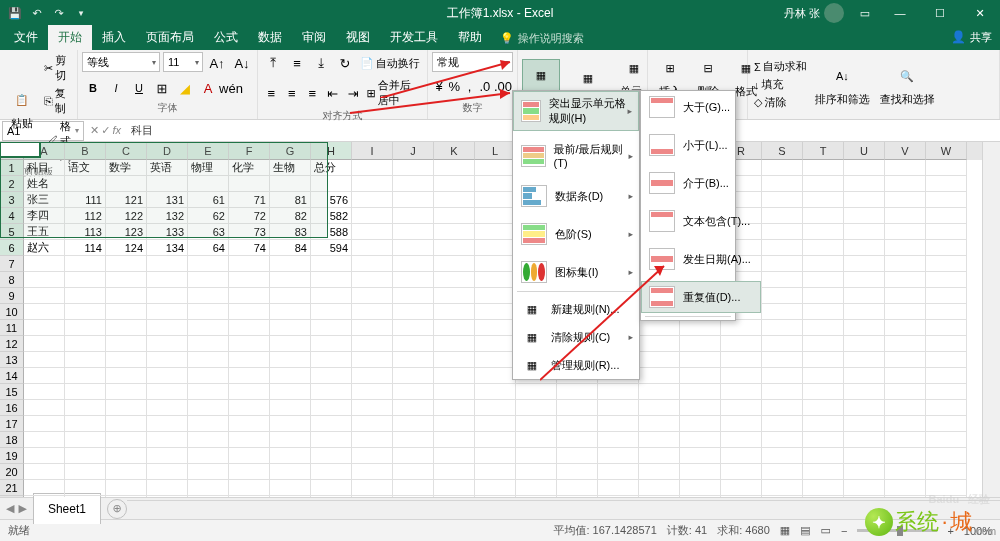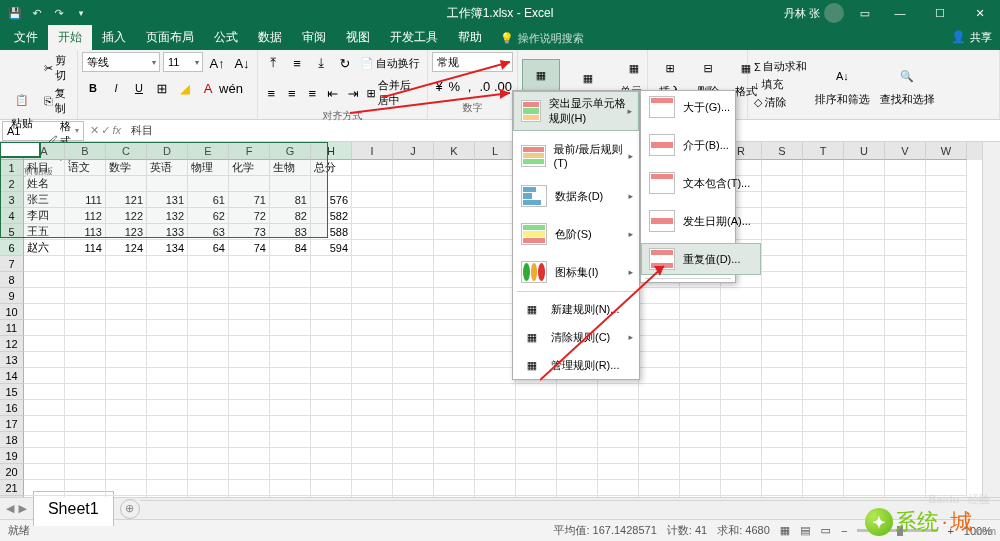--- a/index.html
+++ b/index.html
@@ -46,21 +46,21 @@
 .cells{position:absolute;left:24px;top:18px;right:18px;bottom:0}
 .cell-row{display:flex;height:16px}
 .cell{border-right:1px solid #e0e0e0;border-bottom:1px solid #e0e0e0;padding:0 3px;display:flex;align-items:center;overflow:hidden;font-size:11px}
 .cell.num{justify-content:flex-end}
 .selection{position:absolute;border:1px solid #217346;background:rgba(180,200,190,.15);pointer-events:none}
 .active-cell{position:absolute;border:2px solid #217346;background:#fff;pointer-events:none}
 .vscroll{position:absolute;right:0;top:0;width:18px;bottom:0;background:#f0f0f0;border-left:1px solid #d4d4d4}
 .hscroll{height:18px;background:#f0f0f0;border-top:1px solid #d4d4d4;display:flex}
 .sheet-tabs{height:22px;background:#f0f0f0;display:flex;align-items:center;border-top:1px solid #d4d4d4}
 .st-nav{display:flex;gap:4px;padding:0 6px;color:#888}
-.sheet-tab{padding:8px 14px;background:#fff;border:1px solid #c0c0c0;border-bottom:none;font-size:16px}
+.sheet-tab{padding:8px 14px;background:#fff;border:1px solid #c0c0c0;border-bottom:none;font-size:12px}
 .add-sheet{width:20px;height:20px;border:1px solid #c0c0c0;border-radius:50%;margin-left:6px;display:flex;align-items:center;justify-content:center;color:#888}
 .statusbar{height:22px;background:#f3f3f3;border-top:1px solid #d4d4d4;display:flex;align-items:center;padding:0 8px;font-size:11px;color:#555;justify-content:space-between}
 .status-right{display:flex;align-items:center;gap:10px}
 .zoom-slider{width:80px;height:3px;background:#c0c0c0;position:relative}
 .zoom-slider::before{content:"";position:absolute;left:50%;top:-3px;width:6px;height:10px;background:#888}
 .dropdown{position:absolute;background:#fff;border:1px solid #b0b0b0;box-shadow:2px 2px 6px rgba(0,0,0,.25);z-index:100}
 .dd-item{display:flex;align-items:center;gap:8px;padding:5px 8px;cursor:pointer;min-width:120px;position:relative}
 .dd-item:hover,.dd-item.hov{background:#e0e8e4;border:1px solid #a0c0b0;padding:4px 7px}
 .dd-item.arrow::after{content:"▸";position:absolute;right:6px;color:#666;font-size:9px}
 .dd-sep{height:1px;background:#d4d4d4;margin:3px 4px}
@@ -150,20 +150,21 @@
           </div>
         <div class="rb-btn">
             <u>U</u>
           </div>
         <div class="rb-btn">⊞</div>
         <div class="rb-btn" style="color:#f0c000">◢</div>
         <div class="rb-btn" style="color:#c00000">A</div>
         <div class="rb-btn">wén</div>
       </div>
     </div>
+    <div class="group-label">字体</div>
   </div>
   <div class="group" style="width:170px">
     <div class="group-content" style="flex-direction:column;align-items:stretch;gap:3px">
       <div style="display:flex;align-items:center;gap:2px">
         <div class="rb-btn">⤒</div>
         <div class="rb-btn">≡</div>
         <div class="rb-btn">⤓</div>
         <div class="rb-btn">↻</div>
         <div class="small-item">📄 <span>自动换行</span></div>
       </div>
@@ -953,20 +954,28 @@
       <div class="dd-thumb">
         <div style="background:#e88"></div>
         <div></div>
         <div></div>
       </div>
       <span>大于(G)...</span>
     </div>
   <div class="dd-item" style="margin-top:6px">
       <div class="dd-thumb">
         <div></div>
+        <div></div>
+        <div style="background:#e88"></div>
+      </div>
+      <span>小于(L)...</span>
+    </div>
+  <div class="dd-item" style="margin-top:6px">
+      <div class="dd-thumb">
+        <div></div>
         <div style="background:#e88"></div>
         <div></div>
       </div>
       <span>介于(B)...</span>
     </div>
   <div class="dd-item" style="margin-top:6px">
       <div class="dd-thumb">
         <div style="background:#e88"></div>
         <div></div>
         <div></div>

